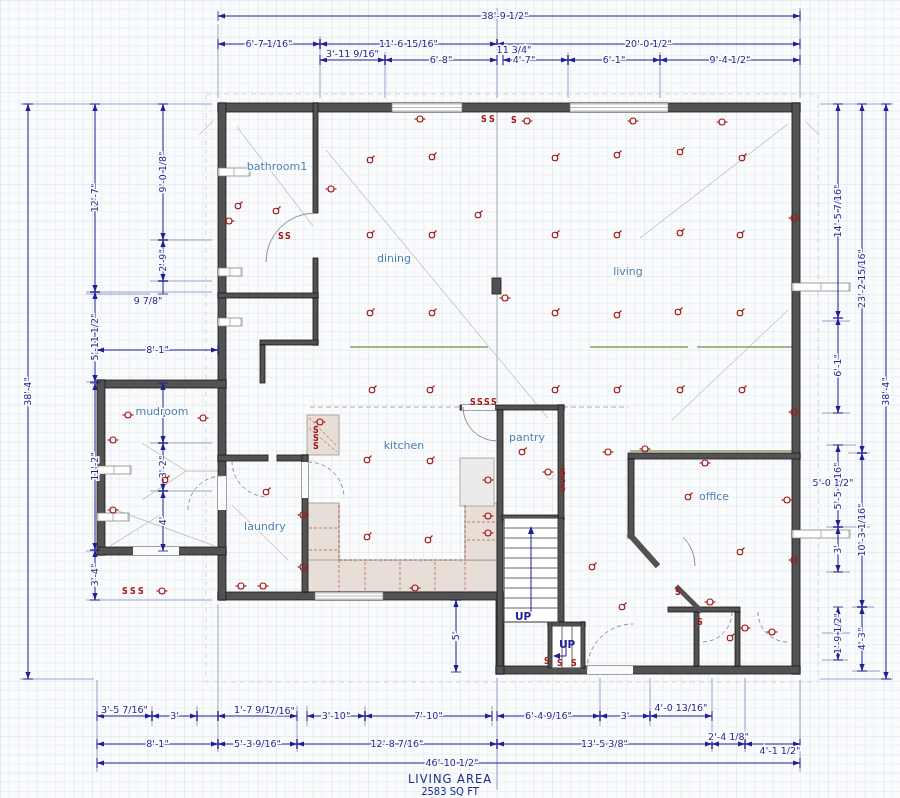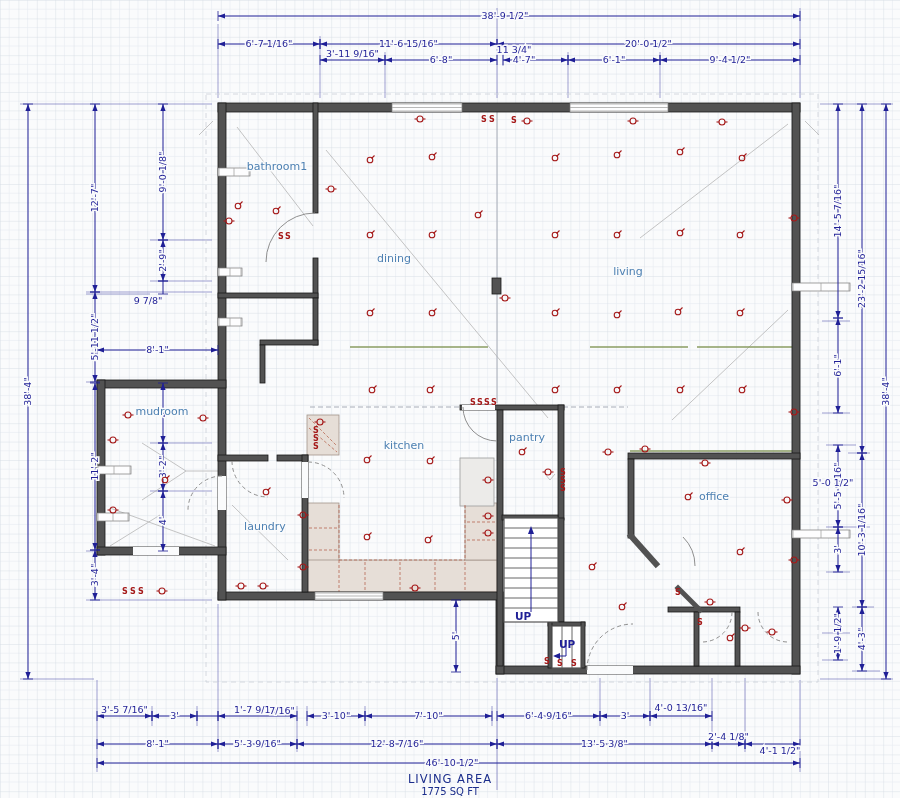--- a/index.html
+++ b/index.html
@@ -744,15 +744,15 @@
         <text x="563" y="491" class="symS">S</text>
         <text x="547" y="664" class="symS">S</text>
         <text x="560" y="666" class="symS">S</text>
         <text x="574" y="666" class="symS">S</text>
         <text x="678" y="595" class="symS">S</text>
         <text x="700" y="625" class="symS">S</text>
       </g>
   </svg>
   <div class="foot">
     <div class="l1">LIVING AREA</div>
-    <div class="l2">1775 SQ FT</div>
+    <div class="l2">2583 SQ FT</div>
   </div>
 </div>
 
 </body></html>

